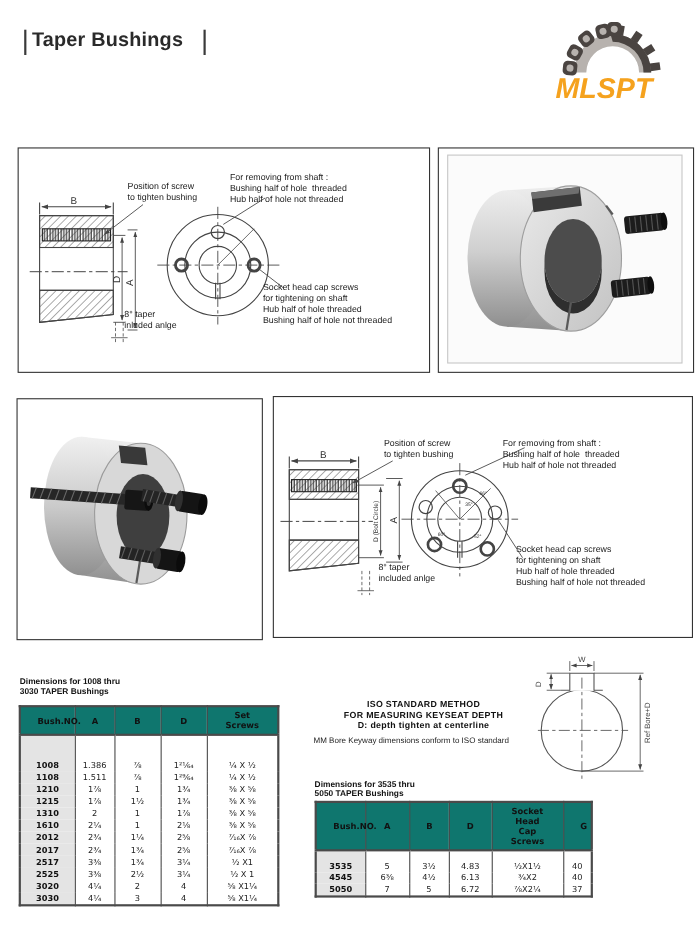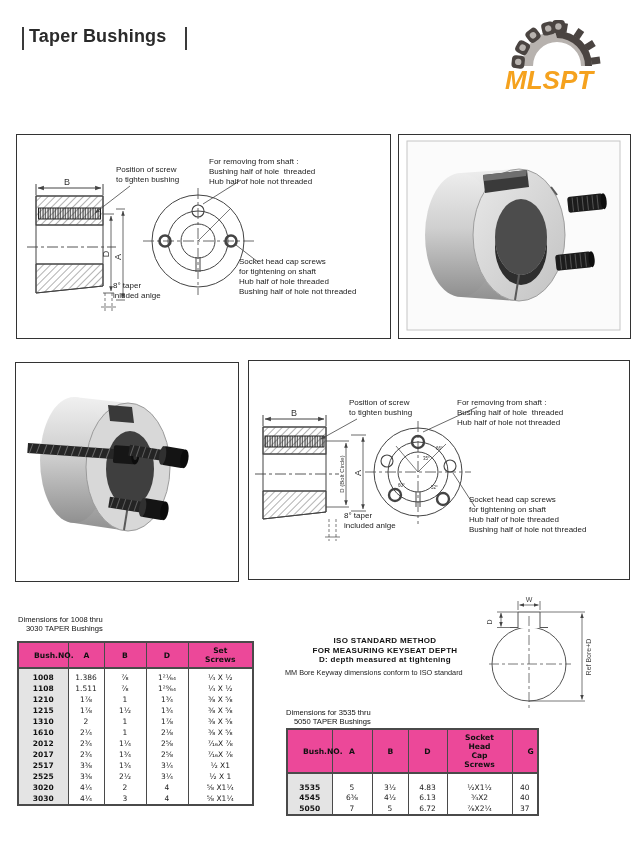--- a/index.html
+++ b/index.html
@@ -9,34 +9,34 @@
   }
   .abs{position:absolute;}
   
   .vbar{width:2px;height:23px;background:#3a3a3a;}
   #page-title{font-size:18px;font-weight:bold;color:#2a2a2a;letter-spacing:.2px;}
   
   .frame{border:1px solid #333;background:#fff;}
   
   .note{font-size:8px;line-height:10px;color:#222;white-space:pre-wrap;}
   
-  .tbl-title{font-size:7.6px;font-weight:normal;line-height:9px;color:#111;white-space:pre-wrap;text-align:right;}
+  .tbl-title{font-size:7.6px;font-weight:bold;line-height:9px;color:#111;white-space:pre-wrap;}
   table.dim{border-collapse:collapse;table-layout:fixed;font-family:"DejaVu Sans",sans-serif;}
   table.dim{border:2px solid #4a4a4a;}
   table.dim th{
-    background:#ec4899;border:1.5px solid #4a4a4a;border-bottom:2px solid #4a4a4a;
+    background:#0f766e;border:1.5px solid #4a4a4a;border-bottom:2px solid #4a4a4a;
     font-size:7.6px;font-weight:bold;color:#111;white-space:pre-line;line-height:9px;padding:3px 15px;
   }
   table.dim td{
     border-left:1.5px solid #4a4a4a;border-right:1.5px solid #4a4a4a;
     font-size:7.5px;text-align:center;color:#222;padding:0 1px;background:#fff;
   }
   table.dim td:first-child{background:#e4e4e4;font-weight:bold;color:#111;}
   #table1 td{height:11px;}
-  #table1 tbody tr:first-child td{padding-top:3px;margin-left:28px;}
+  #table1 tbody tr:first-child td{padding-top:21px;margin-left:28px;}
   #table2 td{height:10.5px;}
   #table2 tbody tr:first-child td{padding-top:8px;}
   #table1{width:235px;} #table2{width:251px;}
   
   .iso-b{font-size:8px;font-weight:bold;line-height:9.5px;color:#111;letter-spacing:.3px;text-align:center;}
   .iso-r{font-size:7.3px;line-height:9px;color:#222;margin-top:3px;}
   svg text{font-family:"Liberation Sans",sans-serif;}
 </style>
 </head>
 <body>
@@ -451,21 +451,21 @@
           <td>3</td>
           <td>4</td>
           <td>⁵⁄₈ X1¹⁄₄</td>
         </tr>
       </tbody>
   </table>
 
   <div class="abs" style="left:285px;top:636px;width:200px;">
     <div class="iso-b">ISO STANDARD METHOD</div>
     <div class="iso-b">FOR MEASURING KEYSEAT DEPTH</div>
-    <div class="iso-b">D: depth measured at tightening</div>
+    <div class="iso-b">D: depth tighten at centerline</div>
     <div class="iso-r">MM Bore Keyway dimensions conform to ISO standard</div>
   </div>
 
   <svg class="abs" style="left:483px;top:596px;" width="150" height="116" viewBox="0 0 150 116">
     <g stroke="#555" fill="none" stroke-width="1">
       <circle cx="46" cy="68" r="37"></circle>
       <rect x="35" y="16" width="22" height="16" fill="#fff" stroke="none"></rect>
       <polyline points="35,32 35,16 57,16 57,32"></polyline>
       <line x1="27" y1="31.5" x2="35" y2="31.5"></line>
         <line x1="57" y1="31.5" x2="65" y2="31.5"></line>

